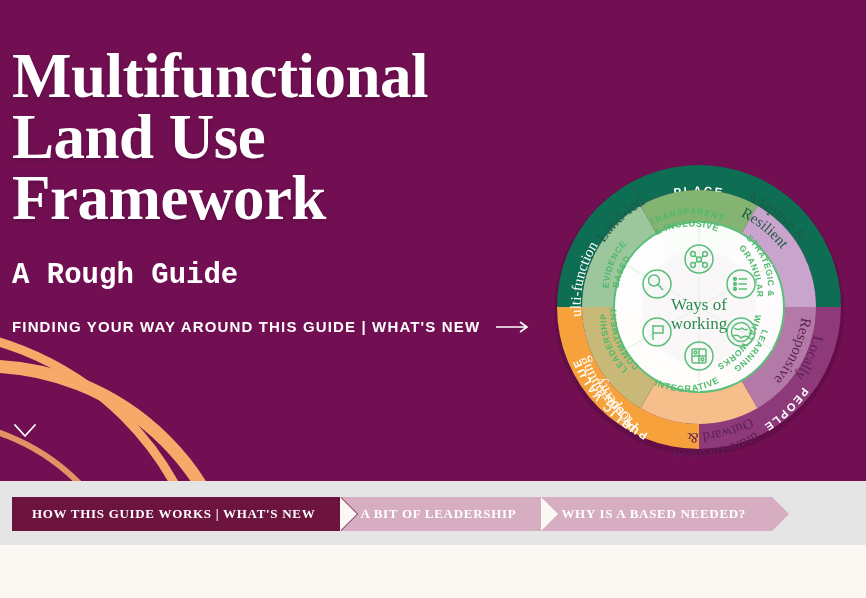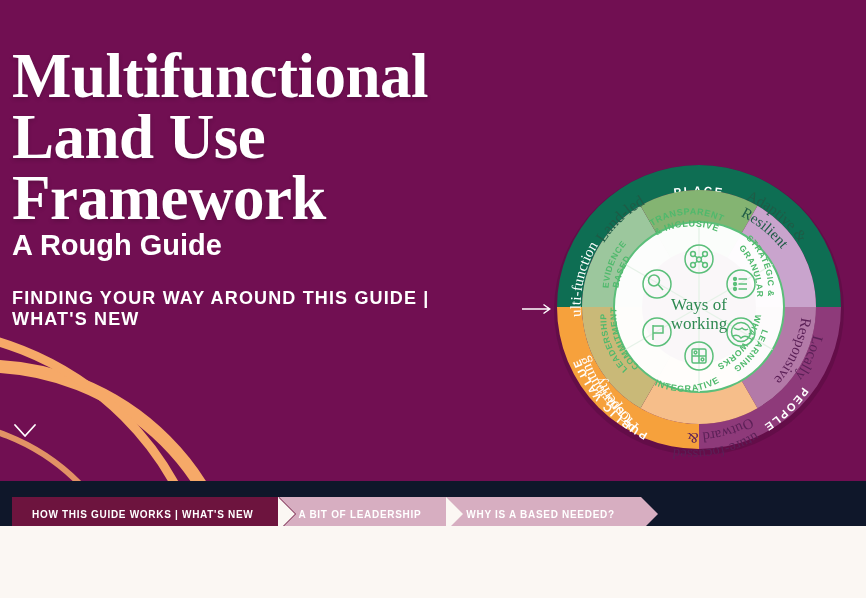--- a/index.html
+++ b/index.html
@@ -11,22 +11,22 @@
   }
 
   body {
     font-family: "Liberation Sans", sans-serif;
     background: #FBF7F3;
   }
 
   #page {
     position: relative;
     width: 866px;
-    height: 526px;
-    background: #0f172a;
+    height: 598px;
+    background: #e5e5e5;
     overflow: hidden;
   }
 
   
   .hero {
     position: absolute;
     left: 0; top: 0;
     width: 866px;
     height: 481px;
     background: #710F52;
@@ -53,40 +53,41 @@
     font-family: "Liberation Serif", "DejaVu Serif", serif;
     font-weight: 700;
     font-size: 63px;
     line-height: 0.97;
     color: #FFFFFF;
     letter-spacing: -0.5px;
     text-shadow: 0 2px 4px rgba(0,0,0,0.18);
   }
 
   .hero-subtitle {
-    font-family: Liberation Sans, sans-serif;
+    font-family: Liberation Mono, monospace;
     font-weight: 700;
     font-size: 29px;
     color: #FFFFFF;
+    margin-top: 30px;
     letter-spacing: 0px;
   }
 
   .hero-link {
     display: inline-flex;
     align-items: center;
     gap: 16px;
     margin-top: 26px;
     cursor: pointer;
     text-decoration: none;
   }
 
   .hero-link-text {
     font-family: "Liberation Sans", sans-serif;
     font-weight: 700;
-    font-size: 18px;
+    font-size: 15px;
     letter-spacing: 1.15px;
     color: #FFFFFF;
   }
 
   .hero-link-arrow { display: block; }
 
   .scroll-chevron {
     position: absolute;
     left: 12px;
     top: 421px;
@@ -152,23 +153,23 @@
     border-top: 17px solid transparent;
     border-bottom: 17px solid transparent;
     border-left: 17px solid #FBF7F3;
     z-index: 3;
   }
   .crumb:first-child::before { display: none; }
 
   .crumb-label {
     position: relative;
     z-index: 4;
-    font-family: Liberation Sans, sans-serif;
+    font-family: Liberation Serif, serif;
     font-weight: 700;
-    font-size: 10px;
+    font-size: 13px;
     letter-spacing: 0.7px;
     color: #FFFFFF;
     white-space: nowrap;
   }
 
   .page-body {
     position: absolute;
     left: 0;
     top: 545px;
     width: 866px;

